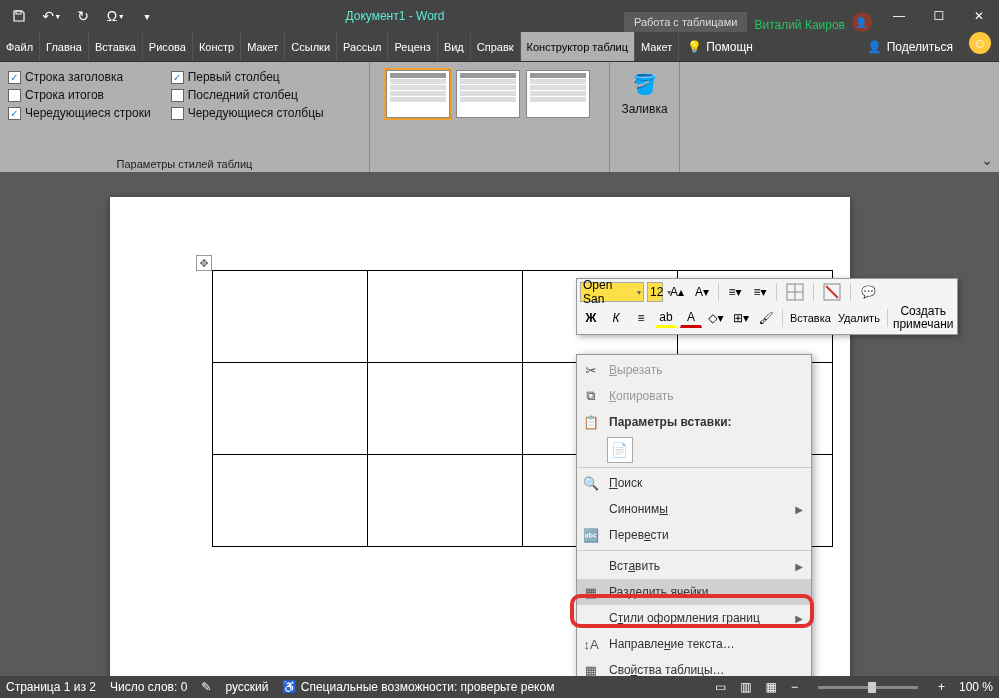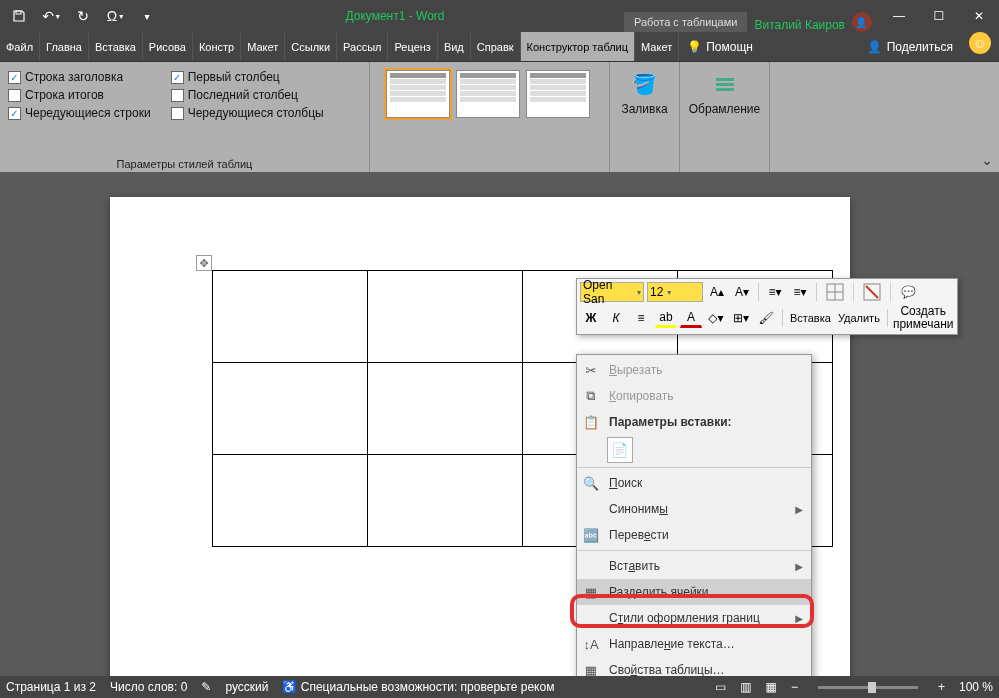--- a/index.html
+++ b/index.html
@@ -1,20 +1,20 @@
 <!DOCTYPE html>
 <html><head>
 <meta charset="utf-8">
 <style>
 *{box-sizing:border-box;margin:0;padding:0;font-family:"Segoe UI",Tahoma,sans-serif;font-size:12px;user-select:none}
 body{background:#5a5a5a;width:999px;height:698px;overflow:hidden;position:relative}
 .titlebar{height:32px;background:#444;display:flex;align-items:center;color:#fff}
 .qat{display:flex;align-items:center;gap:14px;padding:0 10px}
 .qat-btn{width:18px;height:18px;display:flex;align-items:center;justify-content:center;color:#fff;font-size:14px}
-.title-center{flex:1;text-align:center;font-size:12px;color:#22c55e}
+.title-center{flex:1;text-align:center;font-size:12px;color:#5eead4}
 .title-right{display:flex;align-items:flex-end;gap:7px;padding-right:0}
 .work-with{background:#5a5a5a;padding:4px 10px;font-size:11px;color:#ddd}
 .username{color:#22c55e;font-size:12px}
 .avatar{width:20px;height:20px;border-radius:50%;background:#8b3a2e;display:flex;align-items:center;justify-content:center;font-size:10px}
 .win-btns{display:flex}
 .win-btn{width:40px;height:32px;display:flex;align-items:center;justify-content:center;color:#fff;font-size:12px}
 .menubar{height:30px;background:#444;display:flex;align-items:stretch;color:#fff;border-bottom:1px solid #333}
 .menu-item{padding:0 6px;display:flex;align-items:center;font-size:11px;border-right:1px solid #555;cursor:pointer;white-space:nowrap}
 .menu-item.active{background:#b0b0b0;color:#000}
 .menu-spacer{flex:1}
@@ -177,32 +177,20 @@
           <div class="r"></div>
         </div>
     </div>
   </div>
   <div class="ribbon-group" style="width:70px;align-items:center">
     <div class="ribbon-btn">
       <div class="ribbon-btn-icon">🪣</div>
       <span>Заливка</span>
     </div>
   </div>
-  <div class="ribbon-group" style="width:90px;align-items:center">
-    <div class="ribbon-btn">
-      <div class="ribbon-btn-icon">
-          <svg width="24" height="24">
-            <rect x="3" y="6" width="18" height="3" fill="#4a8"></rect>
-            <rect x="3" y="11" width="18" height="3" fill="#4a8"></rect>
-            <rect x="3" y="16" width="18" height="3" fill="#4a8"></rect>
-          </svg>
-        </div>
-      <span>Обрамление</span>
-    </div>
-  </div>
   <div class="ribbon-collapse">⌄</div>
 </div>
 
 <div class="doc-area">
   <div class="page">
     <div class="tbl-handle">✥</div>
     <table class="doc-table">
       <tbody>
           <tr>
             <td></td>
@@ -226,21 +214,21 @@
       </table>
   </div>
 </div>
 
 <div class="mini-toolbar">
   <div class="mt-row">
     <div class="mt-combo" style="width:64px">
         <span>Open San</span>
         <span class="dd">▾</span>
       </div>
-    <div class="mt-combo" style="width:56px">
+    <div class="mt-combo" style="width:16px">
         <span>12</span>
         <span class="dd">▾</span>
       </div>
     <div class="mt-btn">A▴</div>
     <div class="mt-btn">A▾</div>
     <div class="mt-sep"></div>
     <div class="mt-btn">≡▾</div>
     <div class="mt-btn">≡▾</div>
     <div class="mt-sep"></div>
     <div class="mt-btn" style="width:26px">

